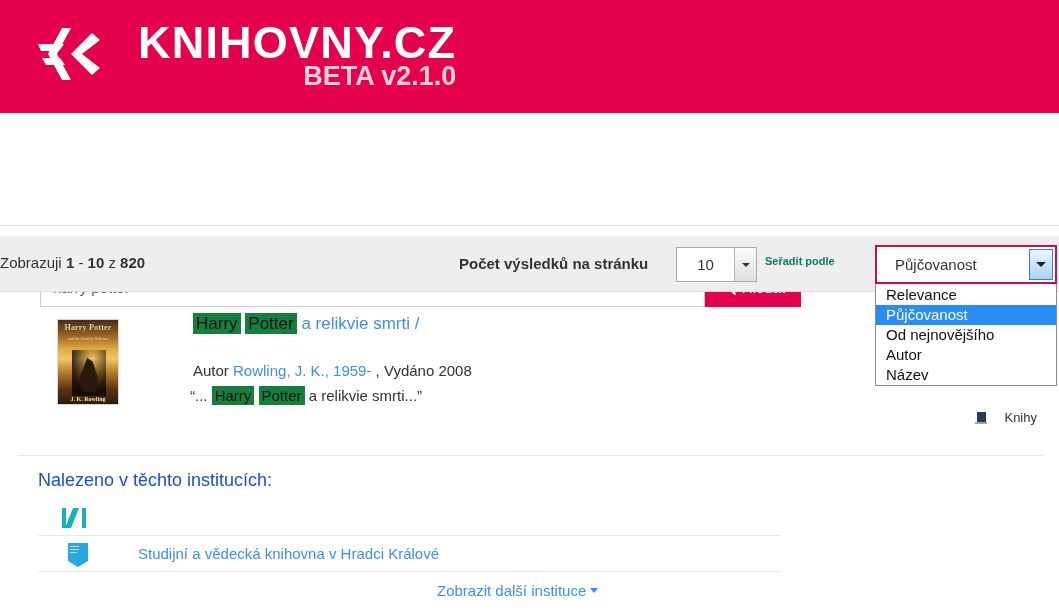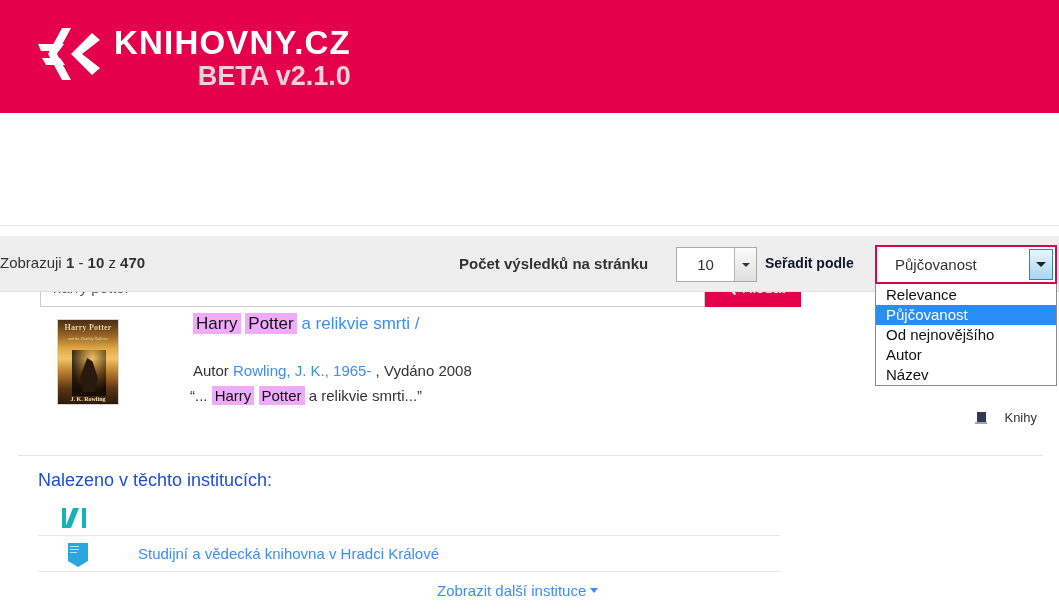--- a/index.html
+++ b/index.html
@@ -36,25 +36,26 @@
     flex: none;
   }
   .logo-text-block {
     margin-left: 14px;
     display: flex;
     flex-direction: column;
     align-items: flex-end;
   }
   .logo-text {
     color: #ffffff;
-    font-size: 33px;
+    font-size: 45px;
     font-weight: bold;
     letter-spacing: 1.2px;
     line-height: 38px;
     white-space: nowrap;
+    margin-left: 24px;
   }
   .logo-beta {
     color: #fbd0de;
     font-size: 27px;
     font-weight: bold;
     line-height: 24px;
     margin-top: 2px;
     white-space: nowrap;
   }
 
@@ -148,23 +149,23 @@
     width: 22px;
     background: linear-gradient(#fbfbfb, #dfdfdf);
     border-left: 1px solid #b5b5b5;
     display: flex;
     align-items: center;
     justify-content: center;
   }
   .sort-label {
     position: absolute;
     left: 765px; top: 255px;
-    font-size: 14px;
+    font-size: 11px;
     font-weight: bold;
-    color: #0f172a;
+    color: #0f766e;
   }
   .sort-select {
     position: absolute;
     left: 875px; top: 245px;
     width: 182px; height: 39px;
     border: 2px solid #d10a4e;
     background: #fff;
     display: flex;
     align-items: stretch;
     cursor: pointer;
@@ -279,21 +280,21 @@
     position: absolute;
     bottom: 2px; left: 0; right: 0;
     text-align: center;
     color: #f0e3b8;
     font-family: "Liberation Serif", serif;
     font-size: 6px;
     font-weight: bold;
   }
 
   .hl {
-    background: #f0abfc;
+    background: #15803d;
     color: #111;
     padding: 1px 3px;
   }
   .res-title {
     position: absolute;
     left: 193px; top: 22px;
     font-size: 17px;
     color: #3d8ef2;
     cursor: pointer;
     white-space: nowrap;
@@ -417,21 +418,21 @@
 
   <div class="ctrlbar"></div>
 
   <div class="showing" style="left:0px;">
     <span style="padding-left:0px;">
       <span>Zobrazuji</span>
       <b>1</b>
       <span>-</span>
       <b>10</b>
       <span>z</span>
-      <b>470</b>
+      <b>820</b>
     </span>
   </div>
 
   <div class="perpage-label">Počet výsledků na stránku</div>
   <div class="perpage-select">
     <div class="perpage-value">10</div>
     <div class="perpage-arrow">
       <span class="caret-sm"></span>
     </div>
   </div>
@@ -463,21 +464,21 @@
     </div>
 
     <div class="res-title">
       <span class="hl">Harry</span>
       <span class="hl">Potter</span>
       <span class="lnk">a relikvie smrti /</span>
     </div>
 
     <div class="res-meta">
       <span>Autor</span>
-      <a>Rowling, J. K., 1965-</a>
+      <a>Rowling, J. K., 1959-</a>
       <span>, Vydáno 2008</span>
     </div>
 
     <div class="res-snippet">
       <span>“...</span>
       <span class="hl">Harry</span>
       <span class="hl">Potter</span>
       <span>a relikvie smrti...”</span>
     </div>
 

